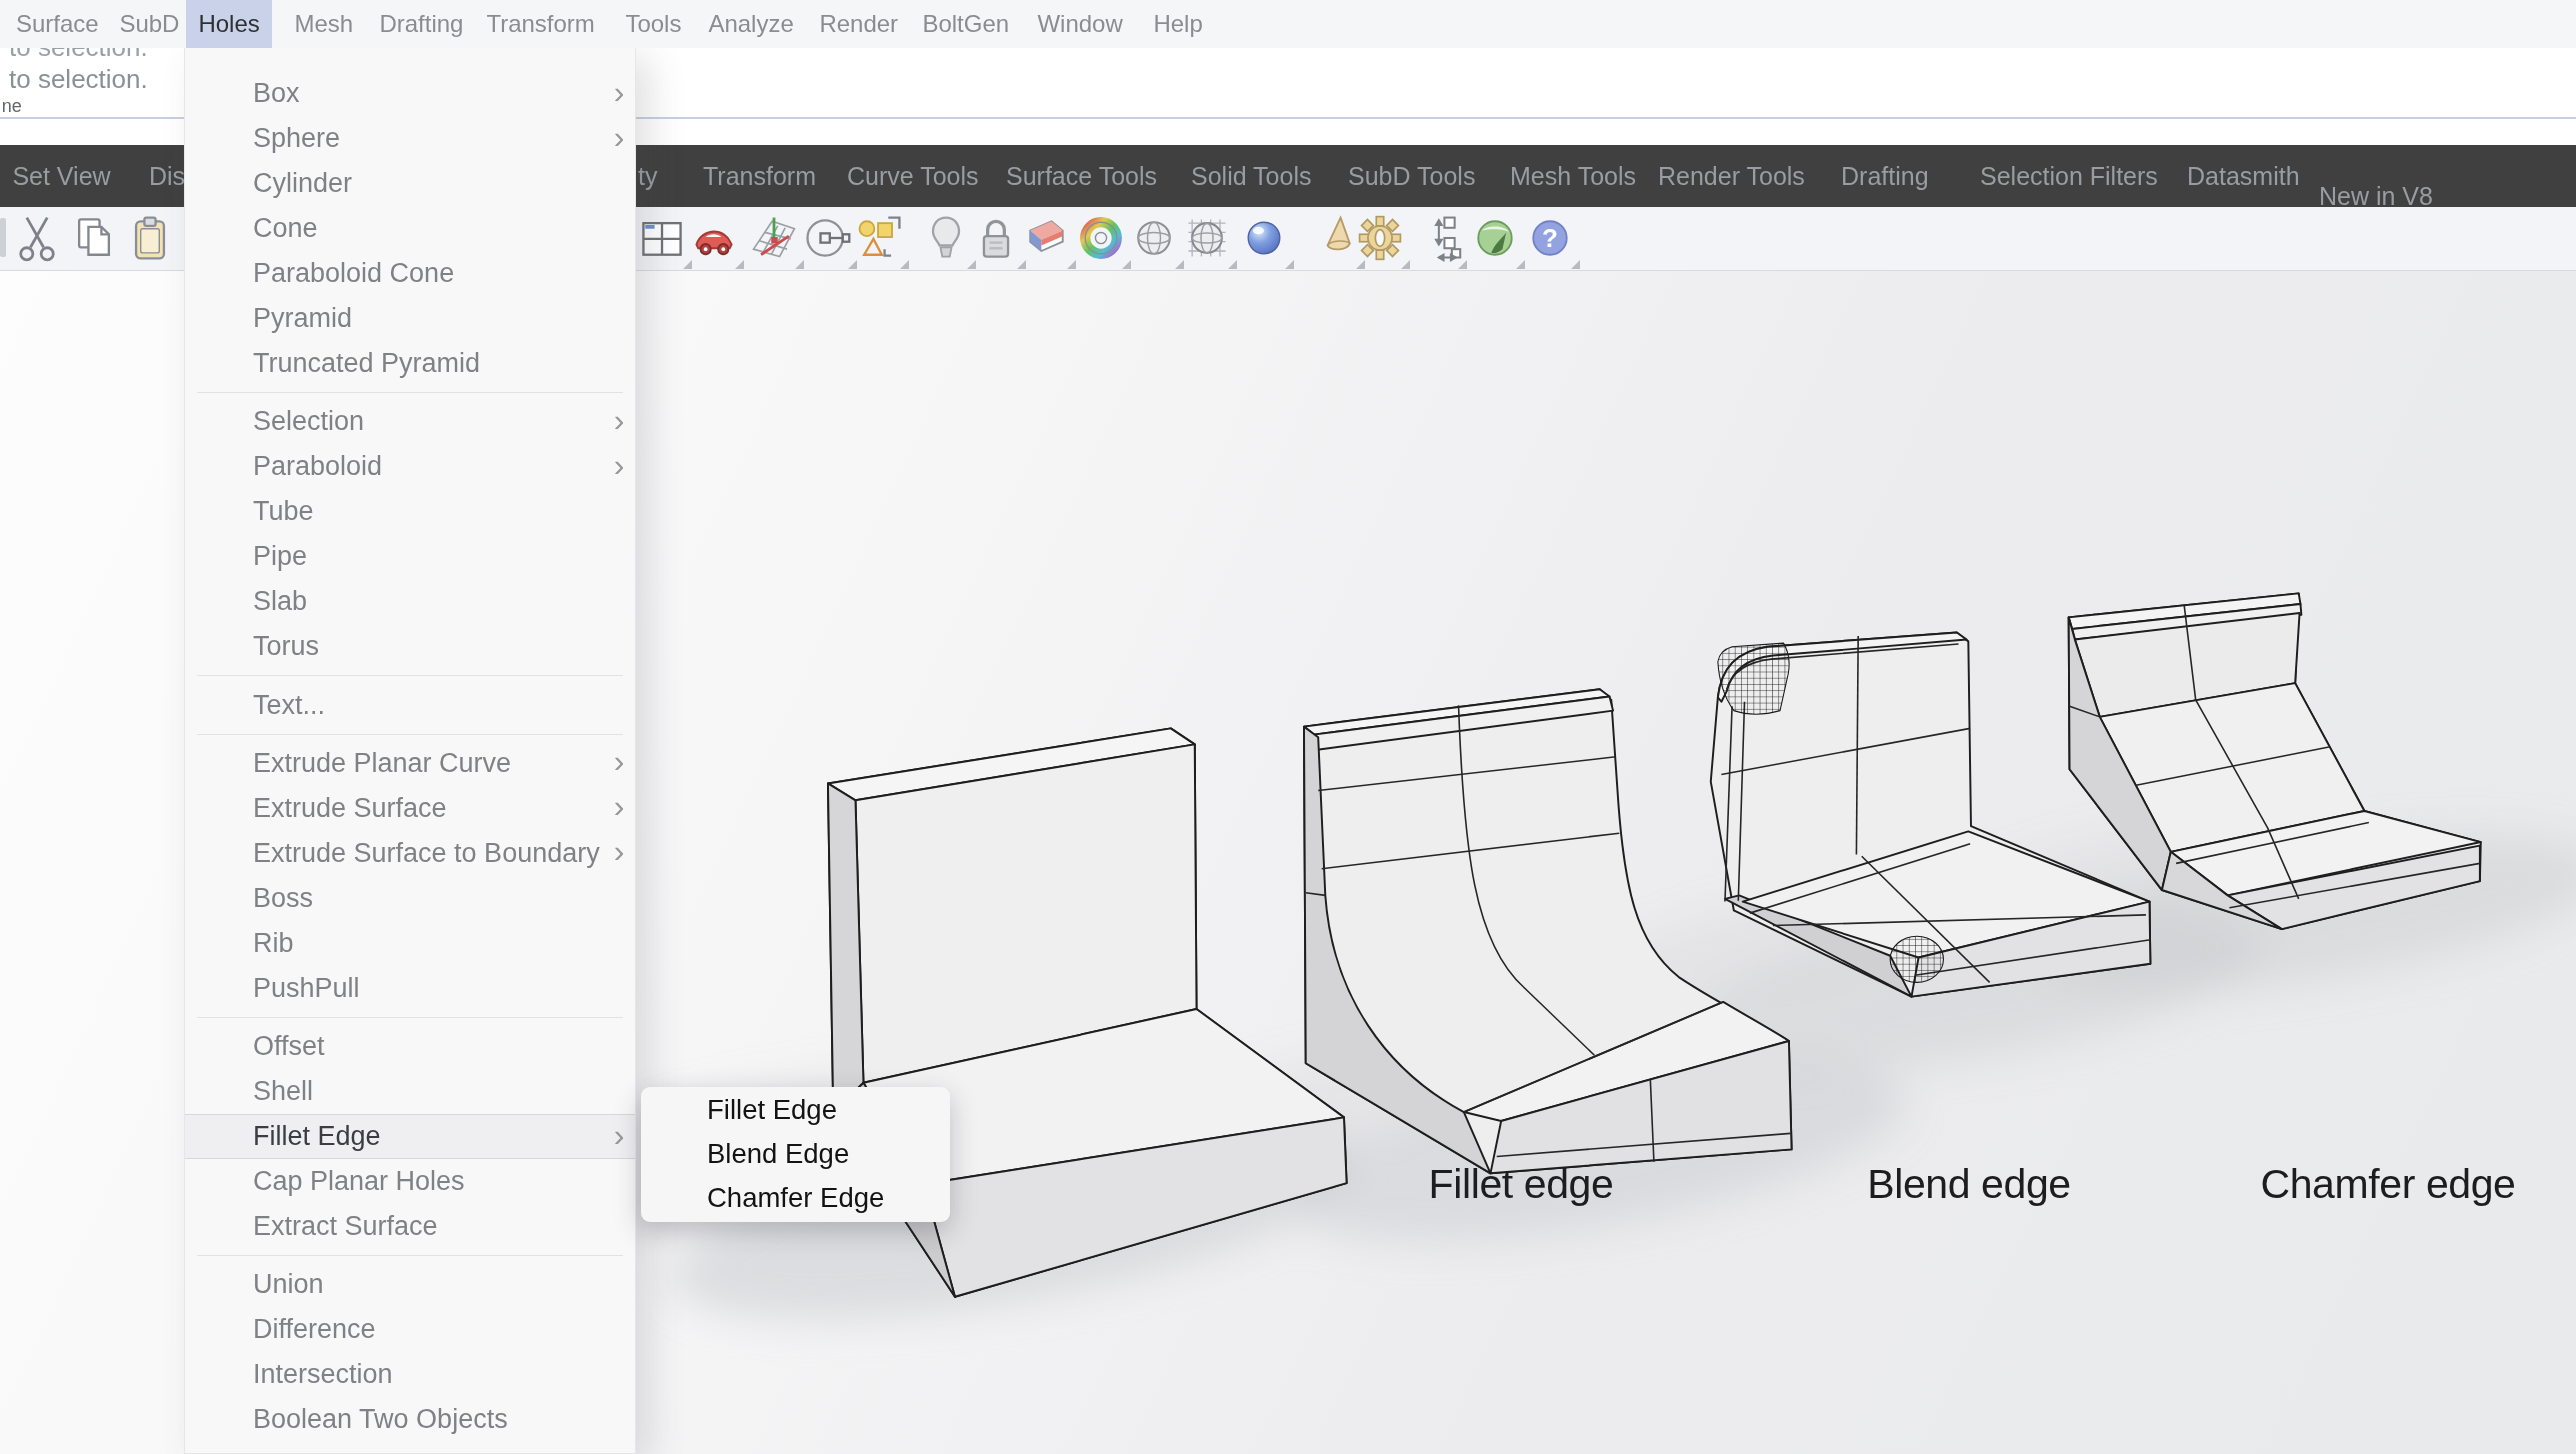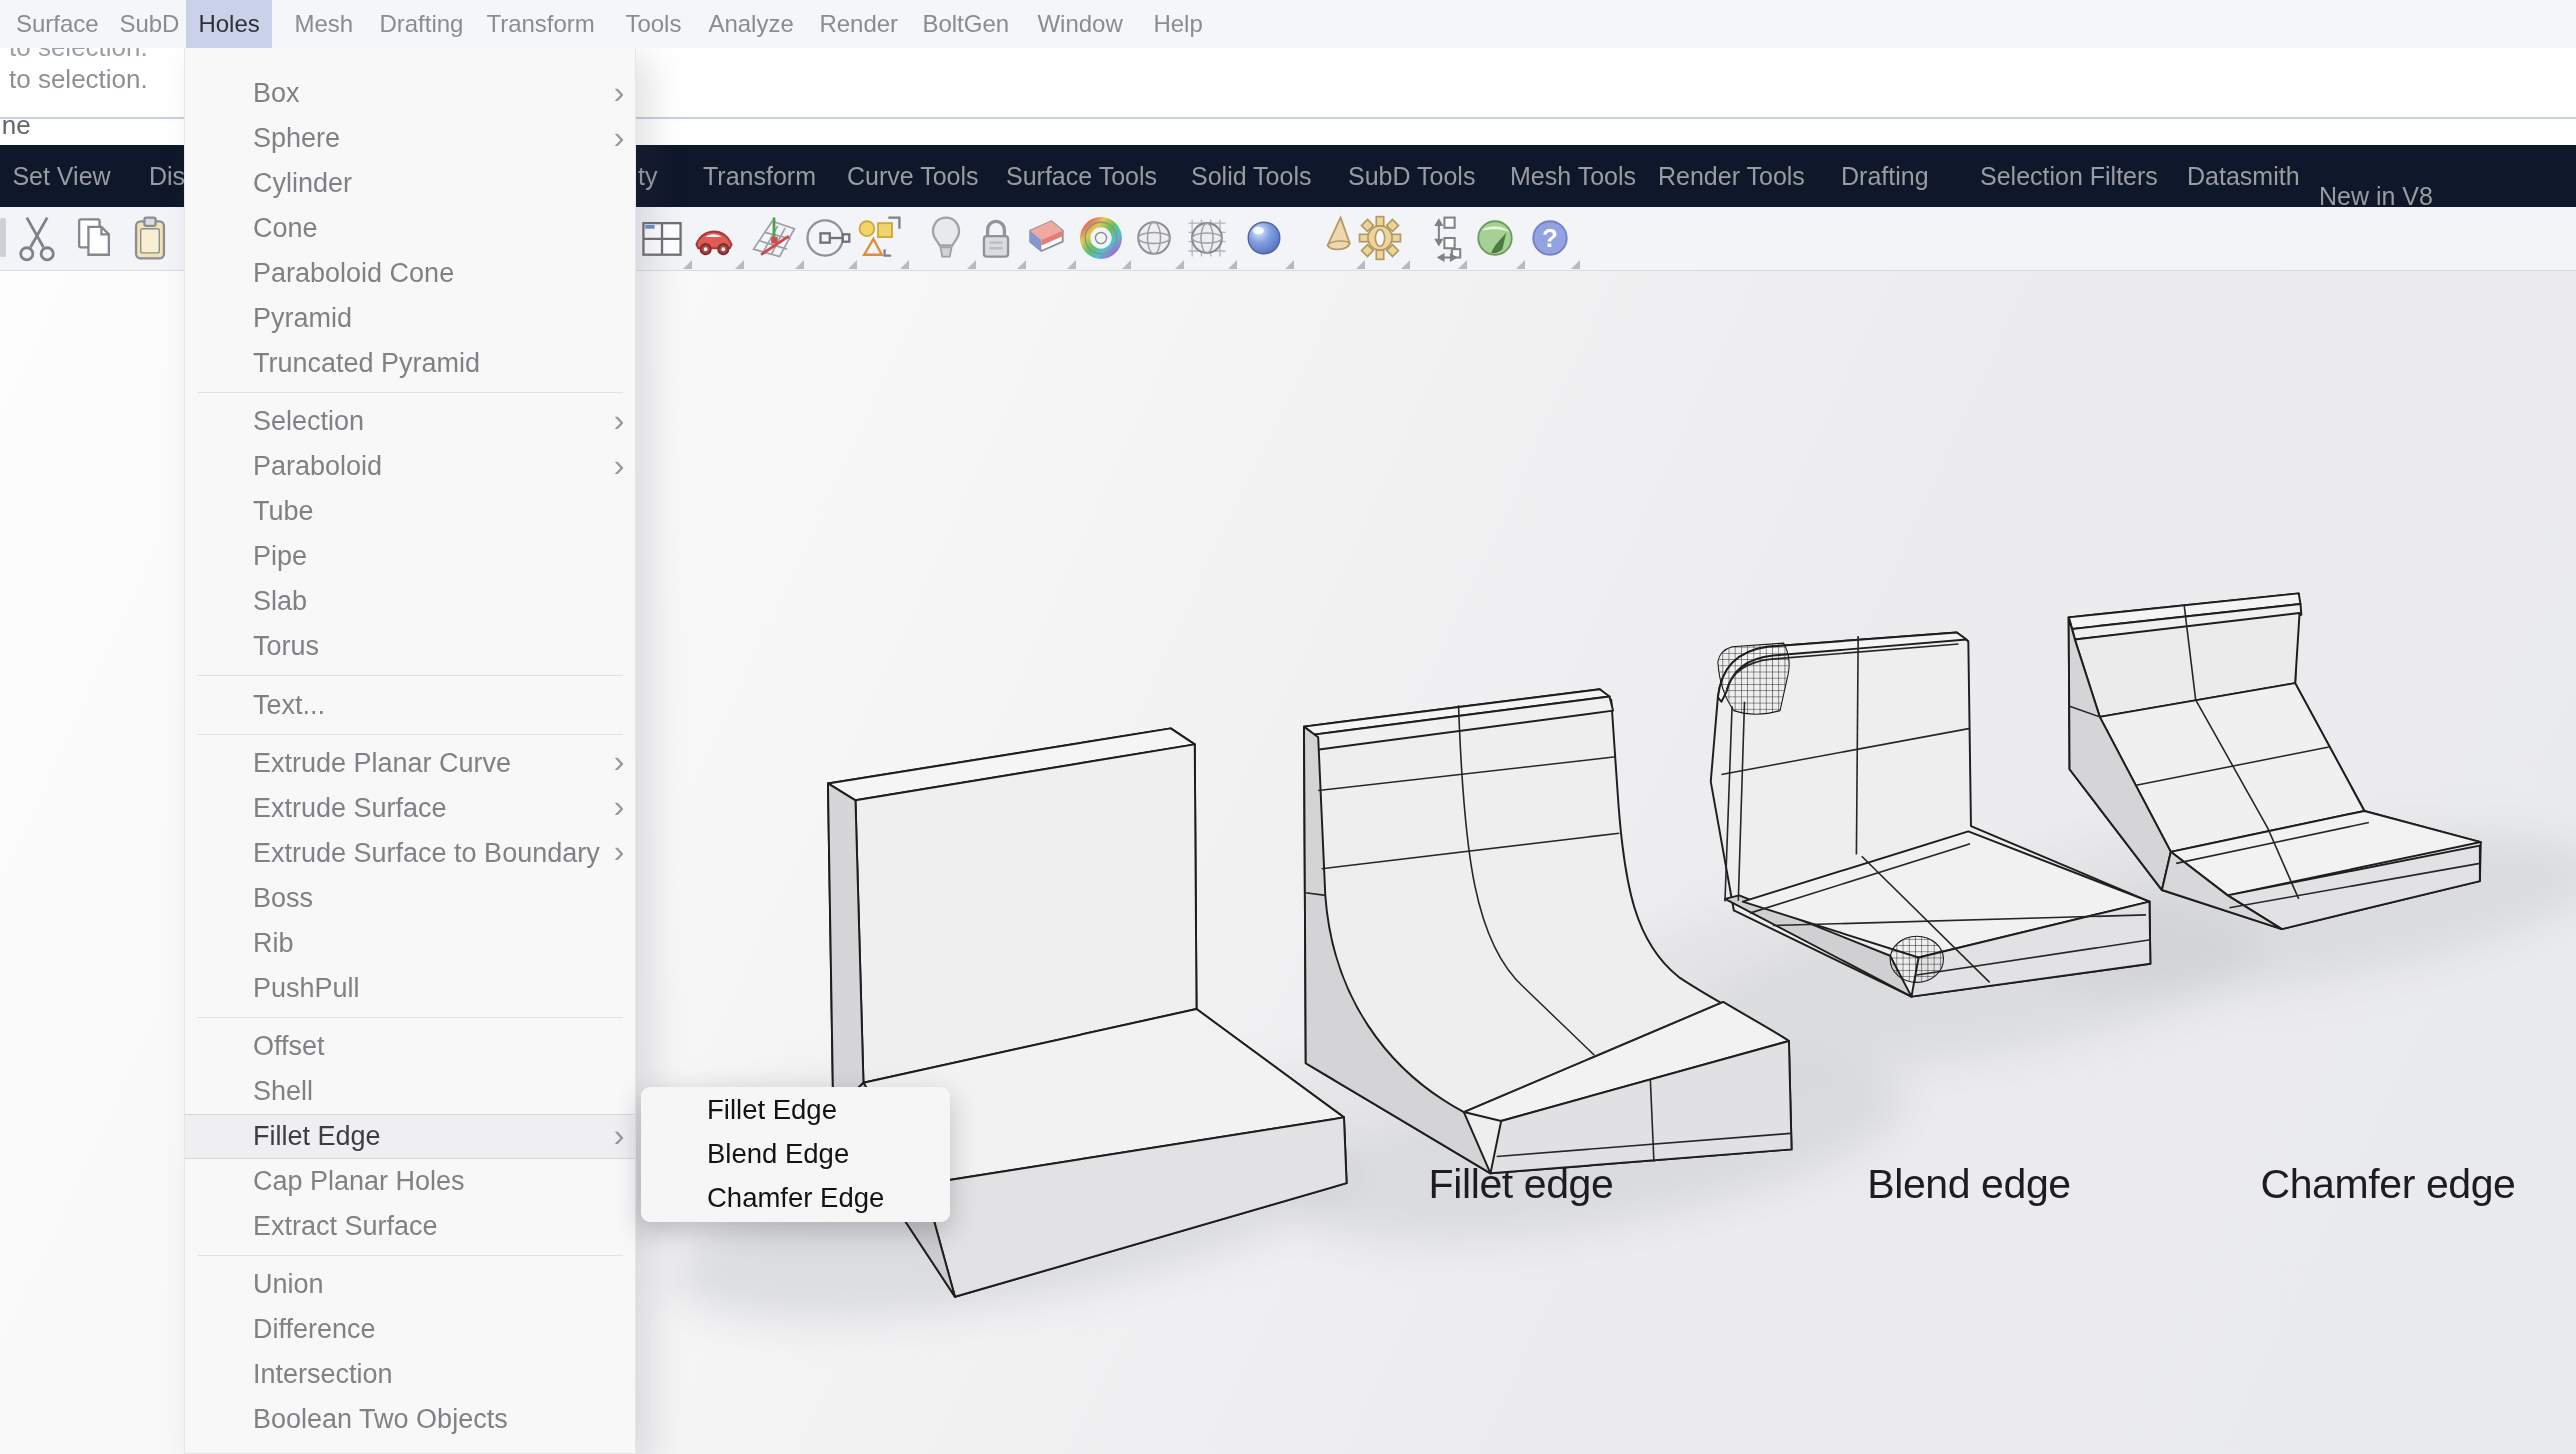--- a/index.html
+++ b/index.html
@@ -27,29 +27,29 @@
   #history-clip{
     position:absolute;left:9px;top:0;width:293px;height:12.4px;overflow:hidden;
   }
   #history-clip span{
     display:block;margin-top:-16px;font-size:26px;color:#9aa0a8;white-space:nowrap;
   }
   #history-line{
     position:absolute;left:9px;top:16px;font-size:26px;color:#8b9097;white-space:nowrap;
   }
   #prompt-fragment{
-    position:absolute;left:1.8px;top:62px;font-size:26px;color:#63666b;white-space:nowrap;
+    position:absolute;left:1.8px;top:48px;font-size:18px;color:#63666b;white-space:nowrap;
   }
   #command-separator{
     position:absolute;left:0;top:117px;width:2576px;height:1.8px;background:#c5d1e0;z-index:5;
   }
   
   #tabbar{
     position:absolute;left:0;top:145px;width:2576px;height:62px;
-    background:#0f172a;z-index:5;text-decoration:underline;
+    background:#404040;z-index:5;text-decoration:underline;
   }
   .tab{
     position:absolute;top:0;height:62px;line-height:62px;font-size:25px;
     color:#999c a0;color:#999ca0;white-space:nowrap;
   }
   
   #iconbar{
     position:absolute;left:0;top:207px;width:2576px;height:63px;
     background:#f2f4f7;border-bottom:0.9px solid #d8dade;z-index:5;
   }

